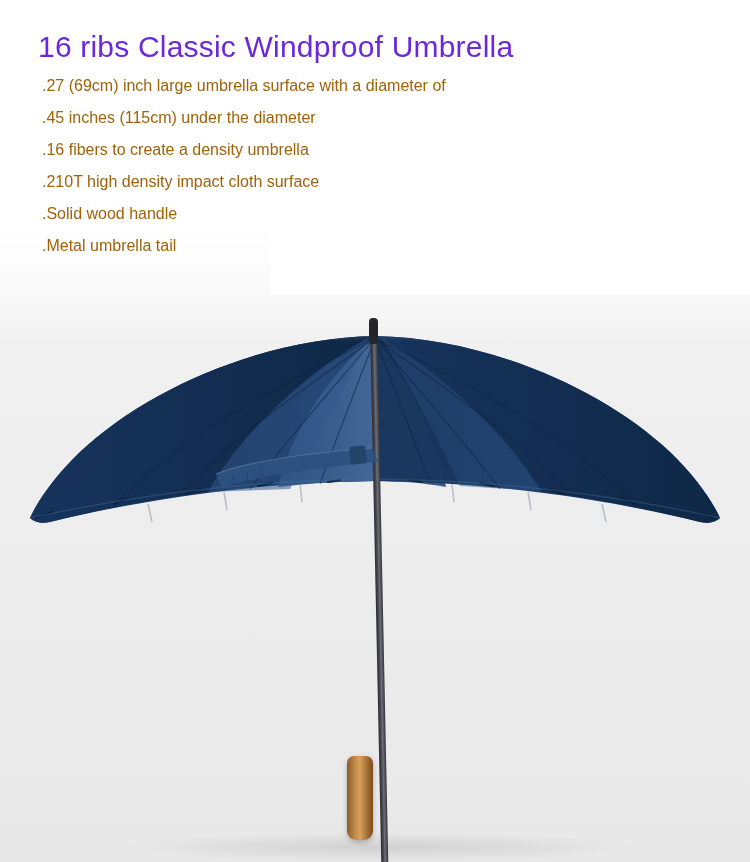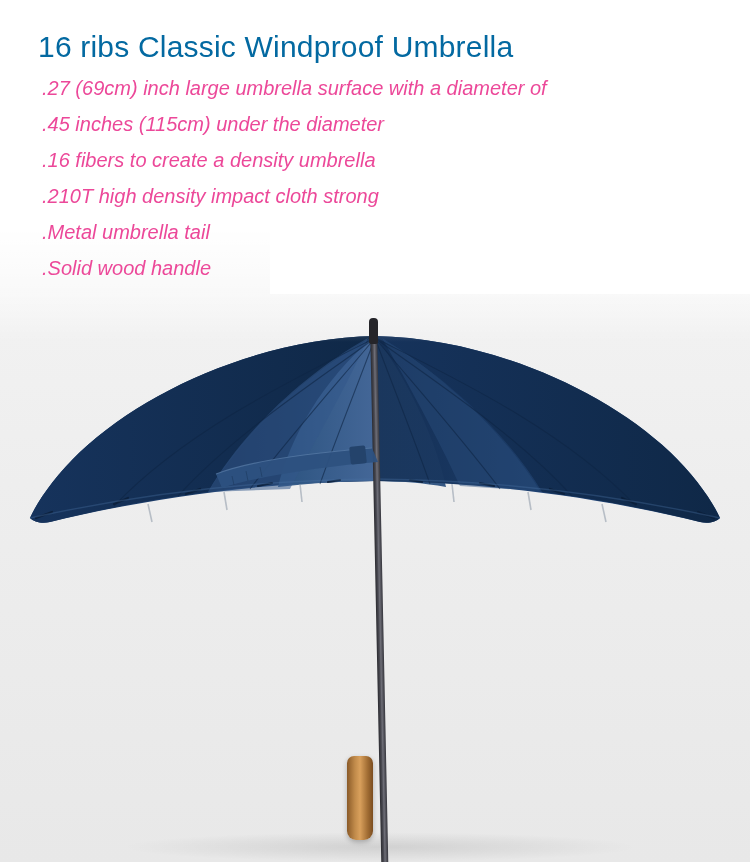--- a/index.html
+++ b/index.html
@@ -20,38 +20,37 @@
   
   .text-block {
     position: absolute;
     left: 0;
     top: 0;
     width: 750px;
     z-index: 5;
   }
   .product-title {
     font-size: 30px;
-    color: #0369a1;
+    color: #6d28d9;
     padding: 30px 0 6px 38px;
     font-weight: 400;
     letter-spacing: 0.2px;
     white-space: nowrap;
   }
   .feature-list {
     list-style: none;
     margin: 0;
     padding: 0 0 0 42px;
   }
   .feature-list li {
-    font-size: 20px;
-    color: #ec4899;
+    font-size: 16px;
+    color: #a16207;
     line-height: 1.0;
     padding: 8px 0;
     white-space: nowrap;
-    font-style: italic;
   }
   
   .photo {
     position: absolute;
     left: 0;
     top: 232px;
     width: 750px;
     height: 630px;
     background: linear-gradient(180deg, #f3f3f3 0%, #eeeeee 40%, #ebebeb 70%, #e8e8e8 100%);
     overflow: hidden;
@@ -243,19 +242,19 @@
     <div class="photo-white-fade"></div>
     <div class="text-bg-patch"></div>
   </div>
 
   <div class="text-block">
     <div class="product-title">16 ribs Classic Windproof Umbrella</div>
     <ul class="feature-list">
       <li>.27 (69cm) inch large umbrella surface with a diameter of</li>
       <li>.45 inches (115cm) under the diameter</li>
       <li>.16 fibers to create a density umbrella</li>
-      <li>.210T high density impact cloth strong</li>
+      <li>.210T high density impact cloth surface</li>
+      <li>.Solid wood handle</li>
       <li>.Metal umbrella tail</li>
-      <li>.Solid wood handle</li>
     </ul>
   </div>
 
 </div>
 
 </body></html>

